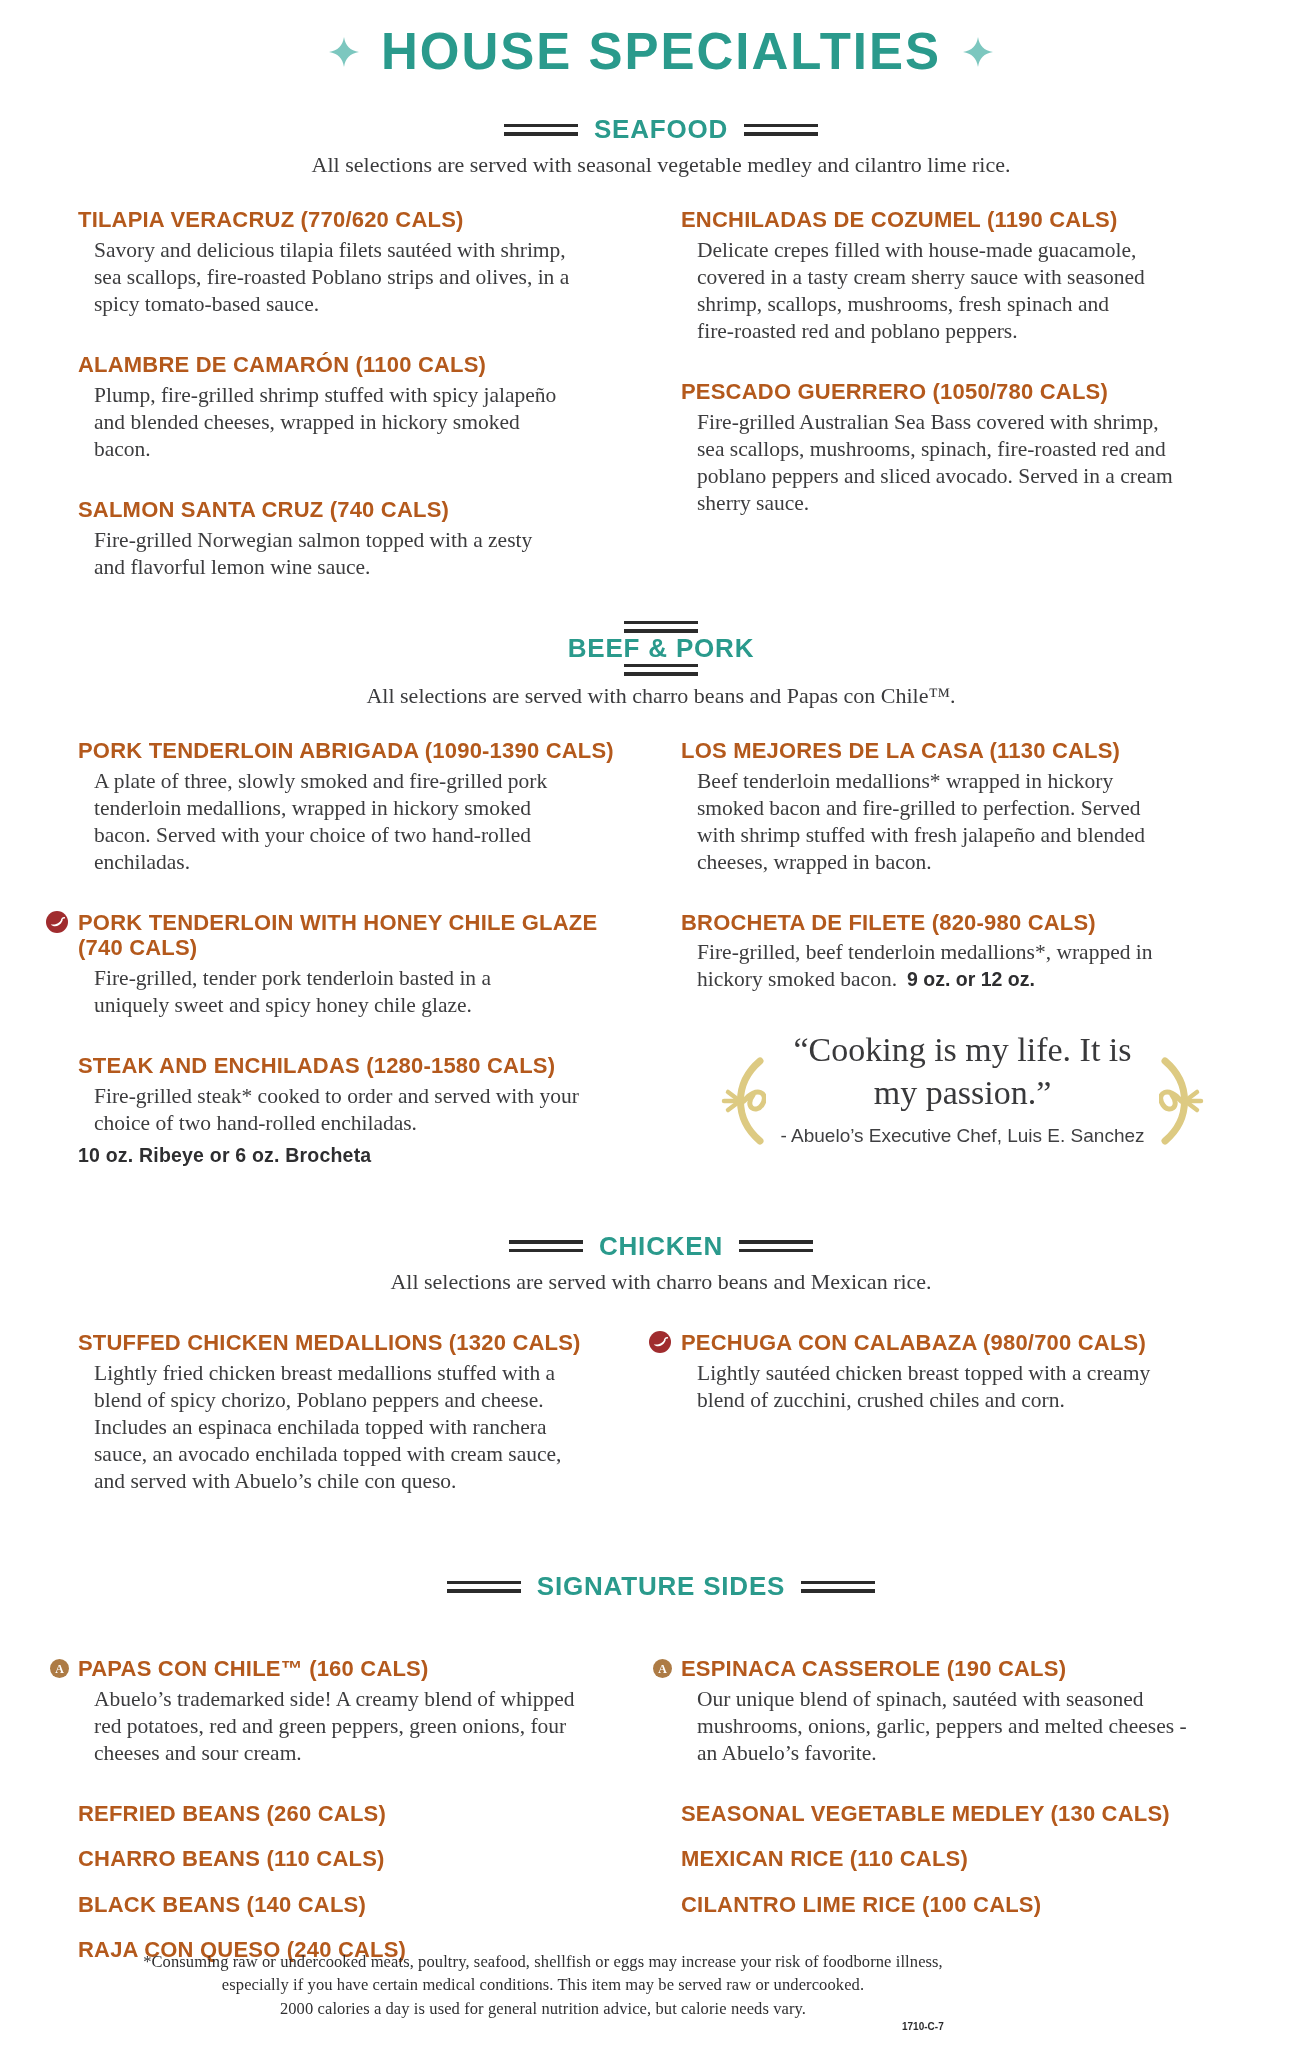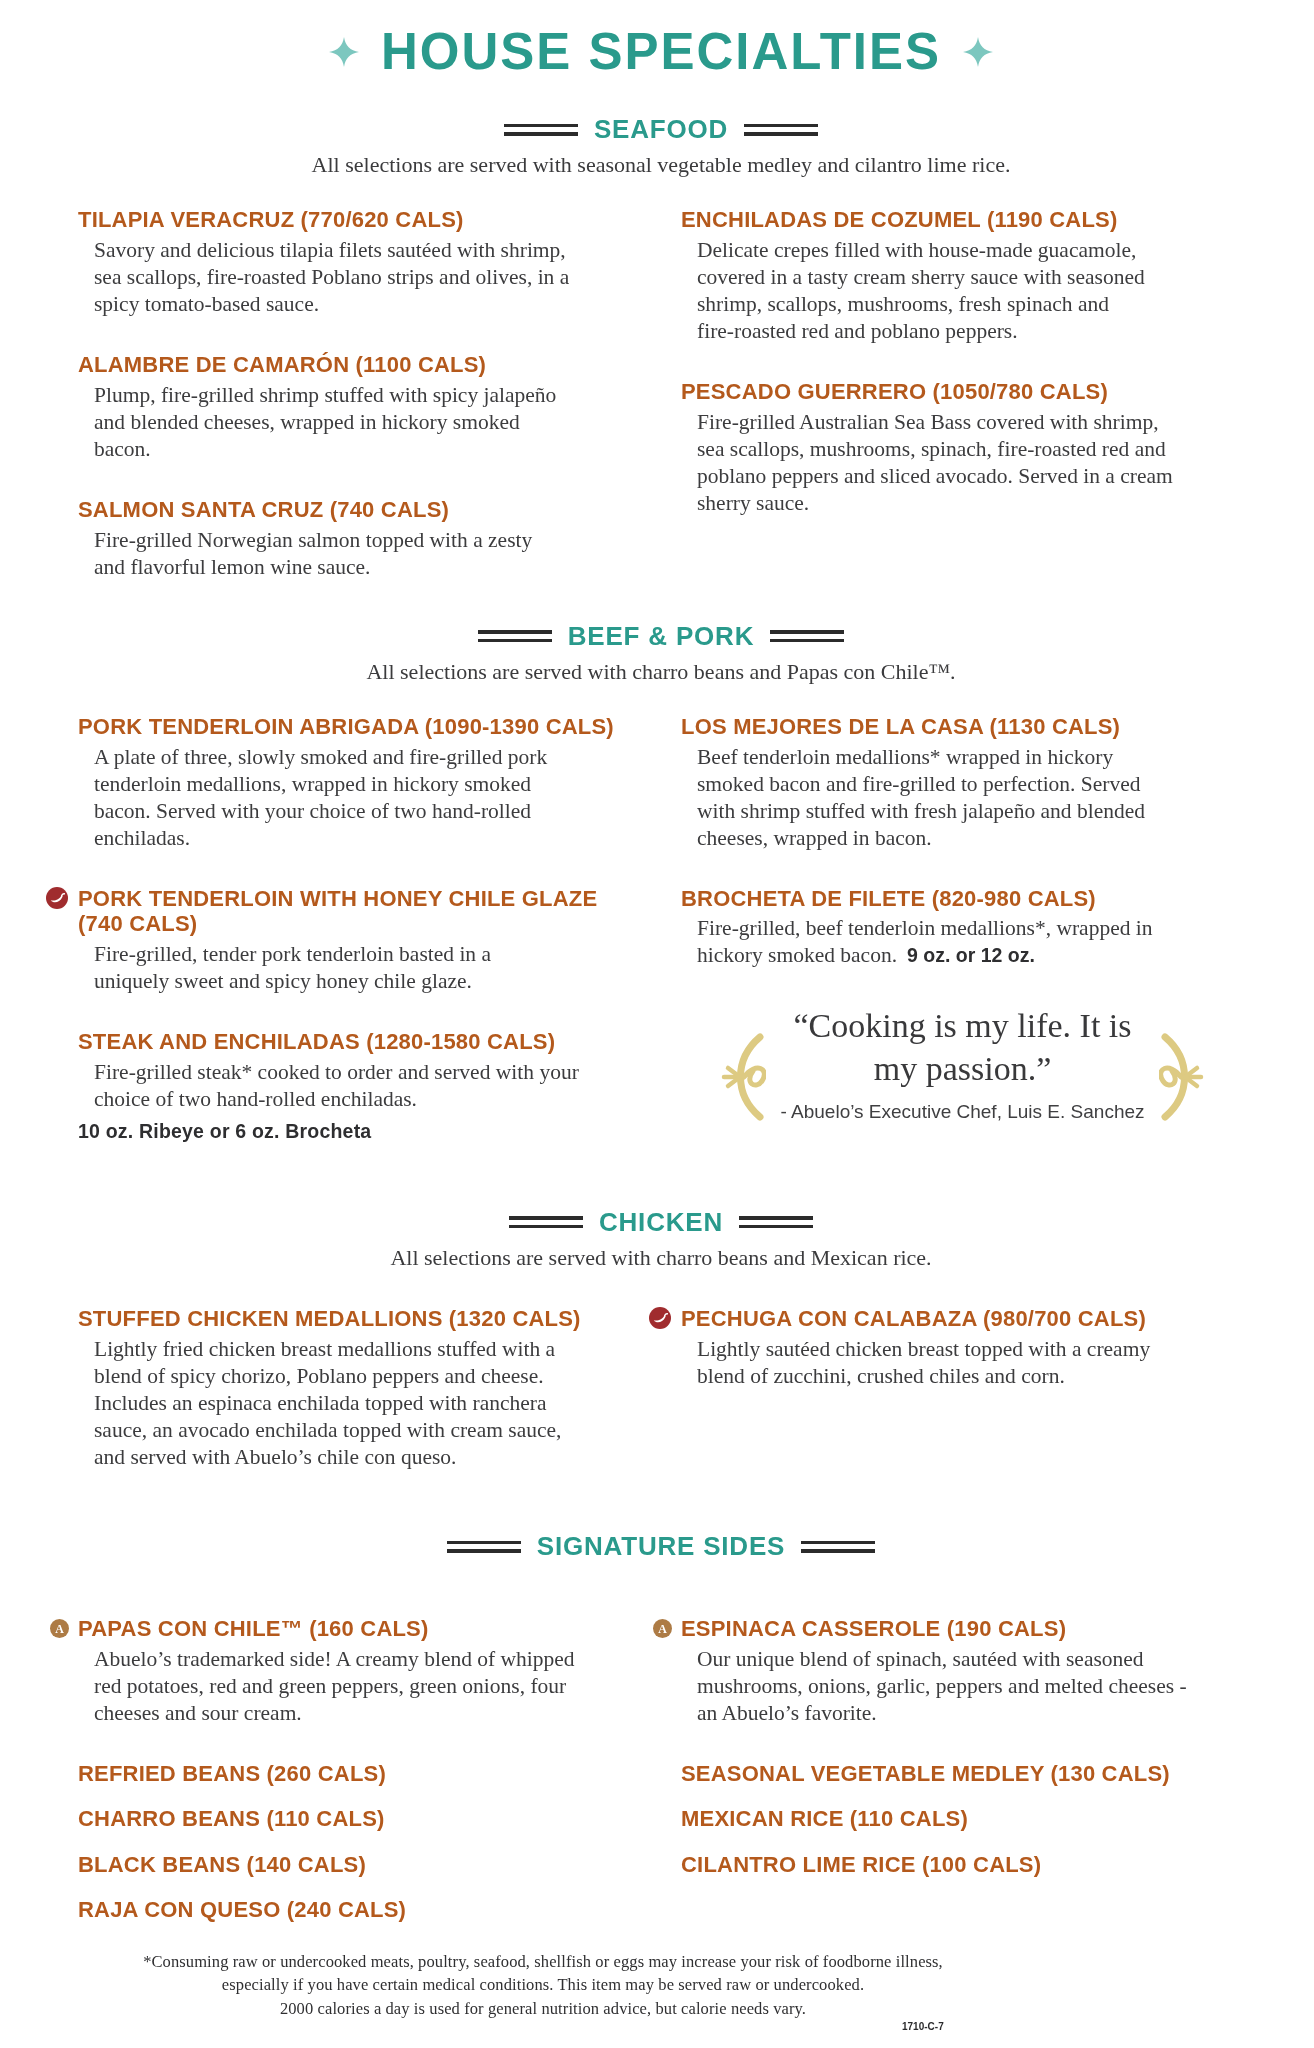--- a/index.html
+++ b/index.html
@@ -14,23 +14,23 @@
   .title-row{display:flex;align-items:center;justify-content:center;gap:22px;margin-top:24px;}
   .page-title{
     font-family:"Liberation Sans",sans-serif;font-weight:700;font-size:51px;line-height:1.1;
     letter-spacing:2px;color:#2a9a8c;margin:0;
   }
   .sparkle{display:inline-flex;}
 
   
   .sec-head{display:flex;align-items:center;justify-content:center;}
   .s-seafood .sec-head{margin-top:34px;}
-  .s-beef    .sec-head{margin-top:40px;}
+  .s-beef    .sec-head{margin-top:40px;flex-direction:column;}
   .s-chicken .sec-head{margin-top:64px;}
-  .s-sides   .sec-head{margin-top:60px;}
+  .s-sides   .sec-head{margin-top:76px;}
   .sec-title{
     font-family:"Liberation Sans",sans-serif;font-weight:700;font-size:26px;
     color:#2a9a8c;letter-spacing:.8px;margin:0 16px;white-space:nowrap;
   }
   .rules{display:flex;flex-direction:column;gap:5px;}
   .rules i{display:block;width:74px;height:3.5px;background:#2b2b2b;}
   .sec-note{font-size:22px;line-height:1.2;color:#3b3b3d;text-align:center;margin:7px 0 0;}
 
   
   .cols{display:flex;gap:40px;margin-top:29px;}

